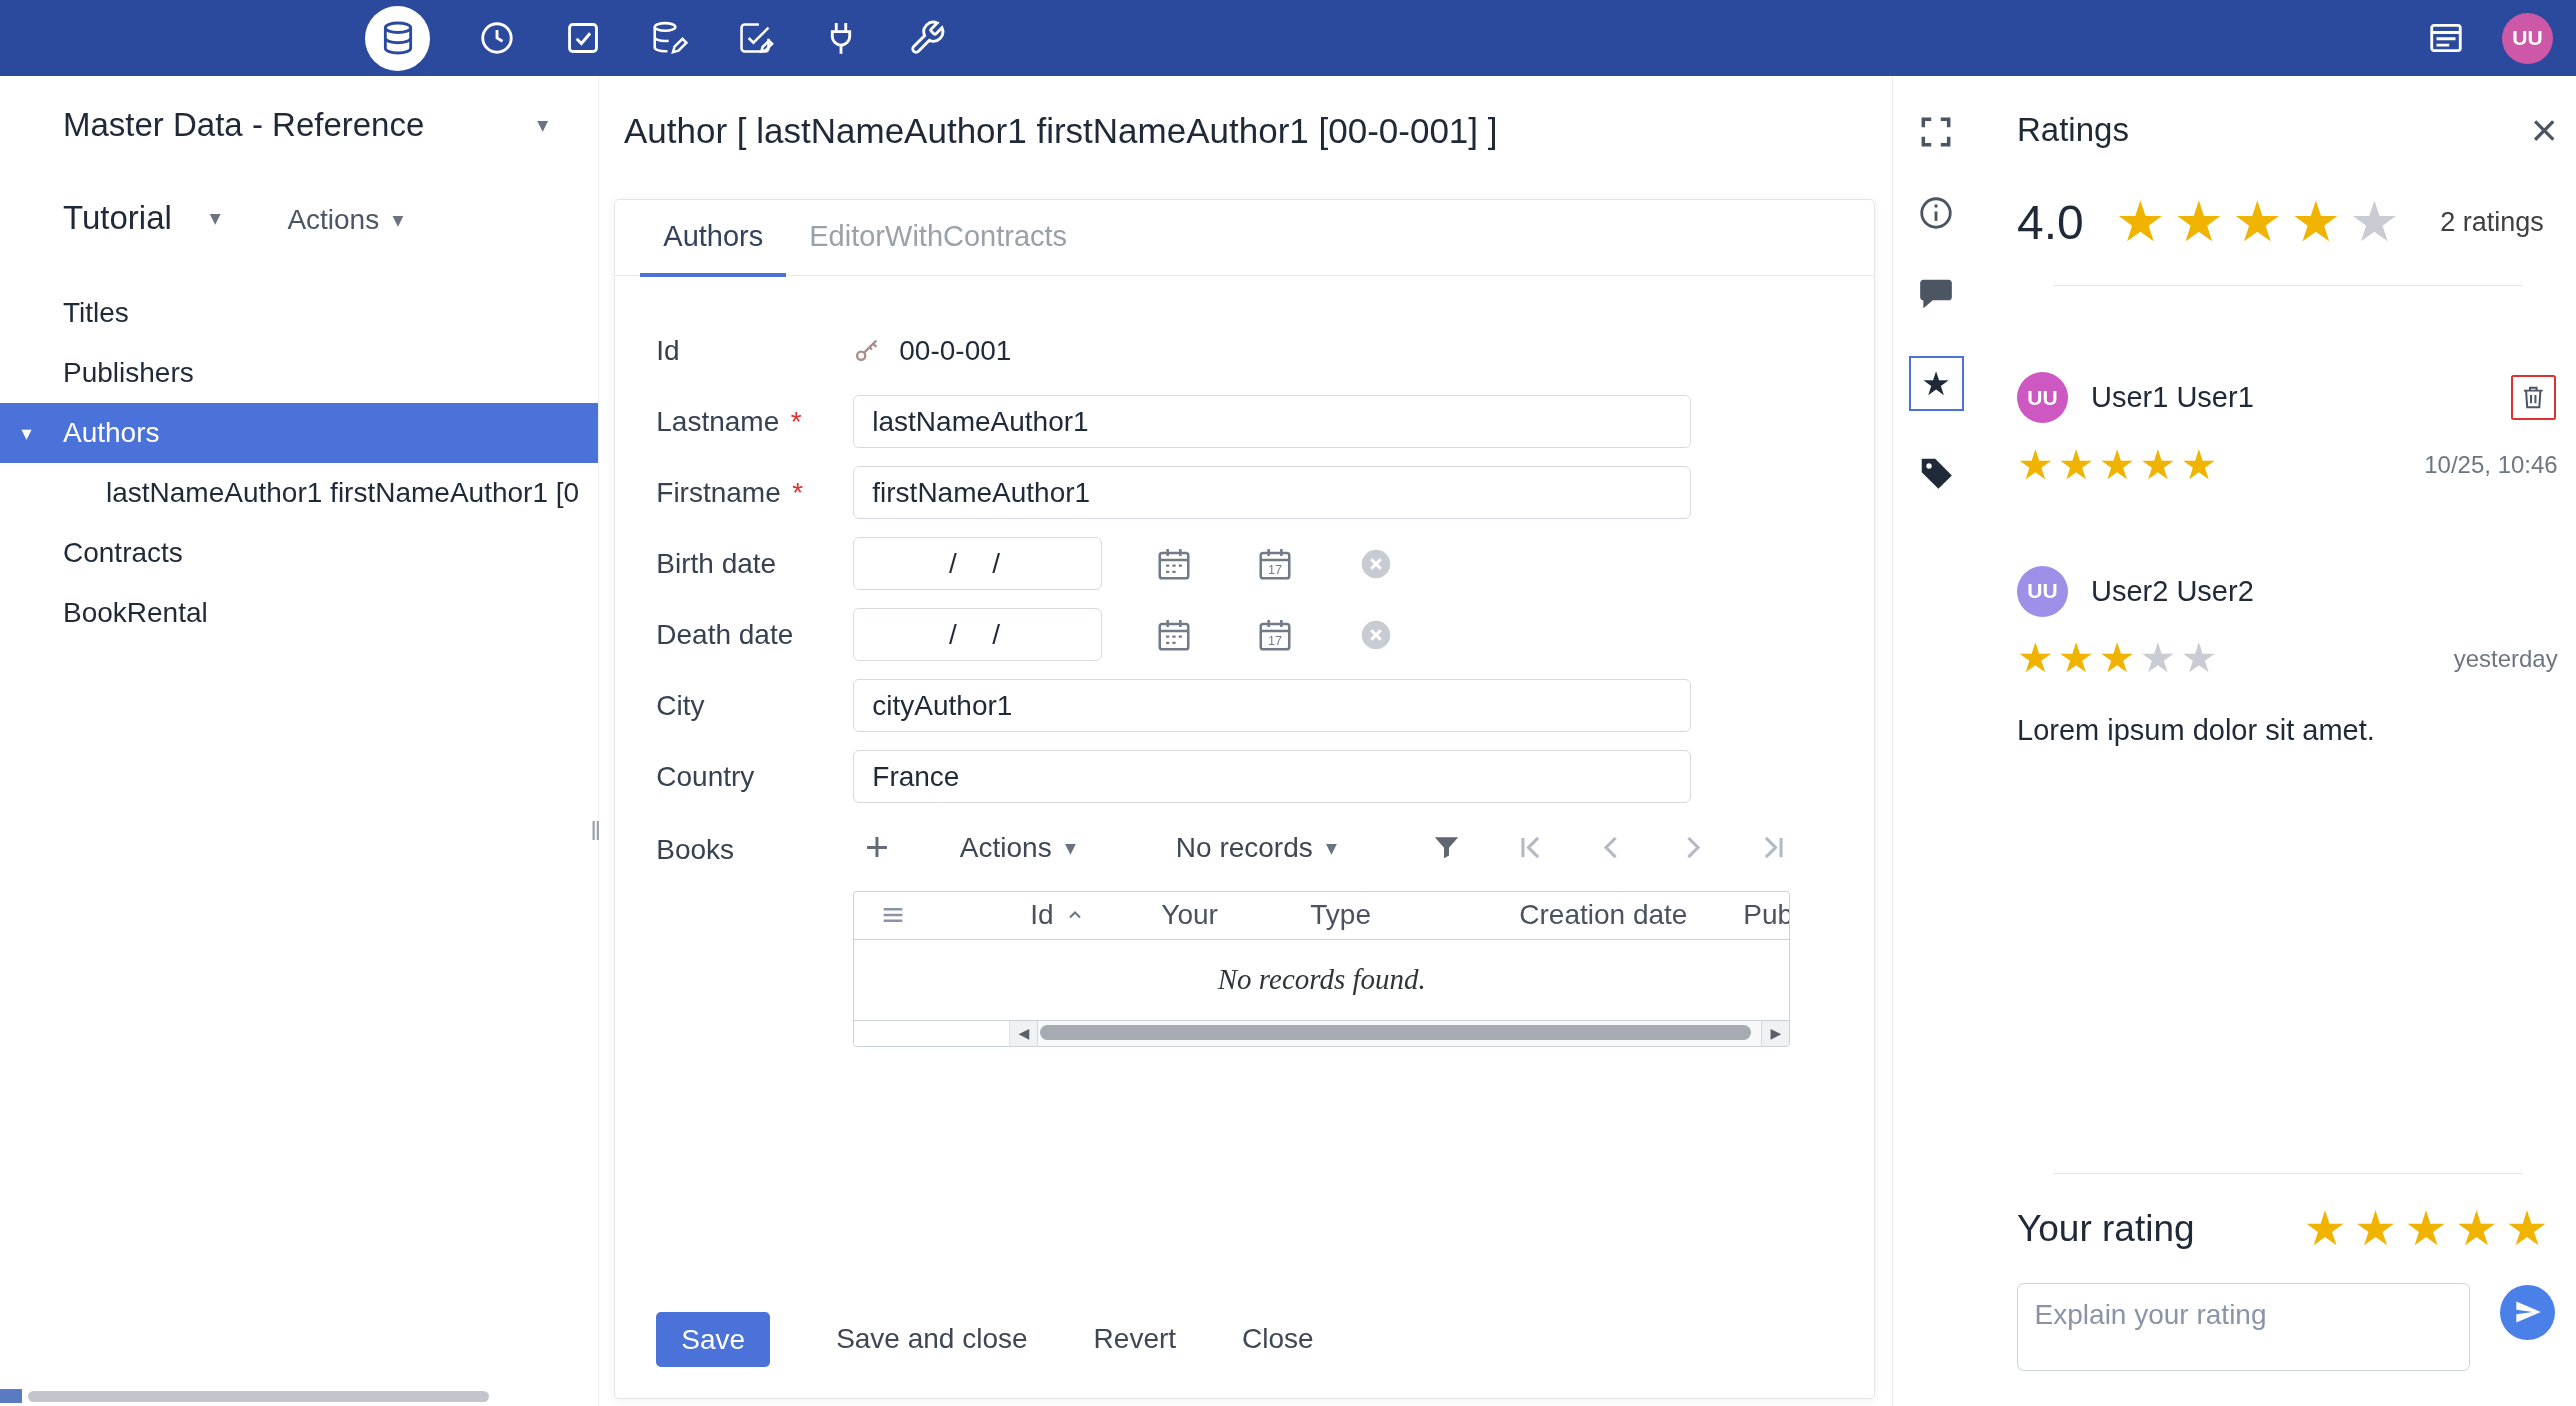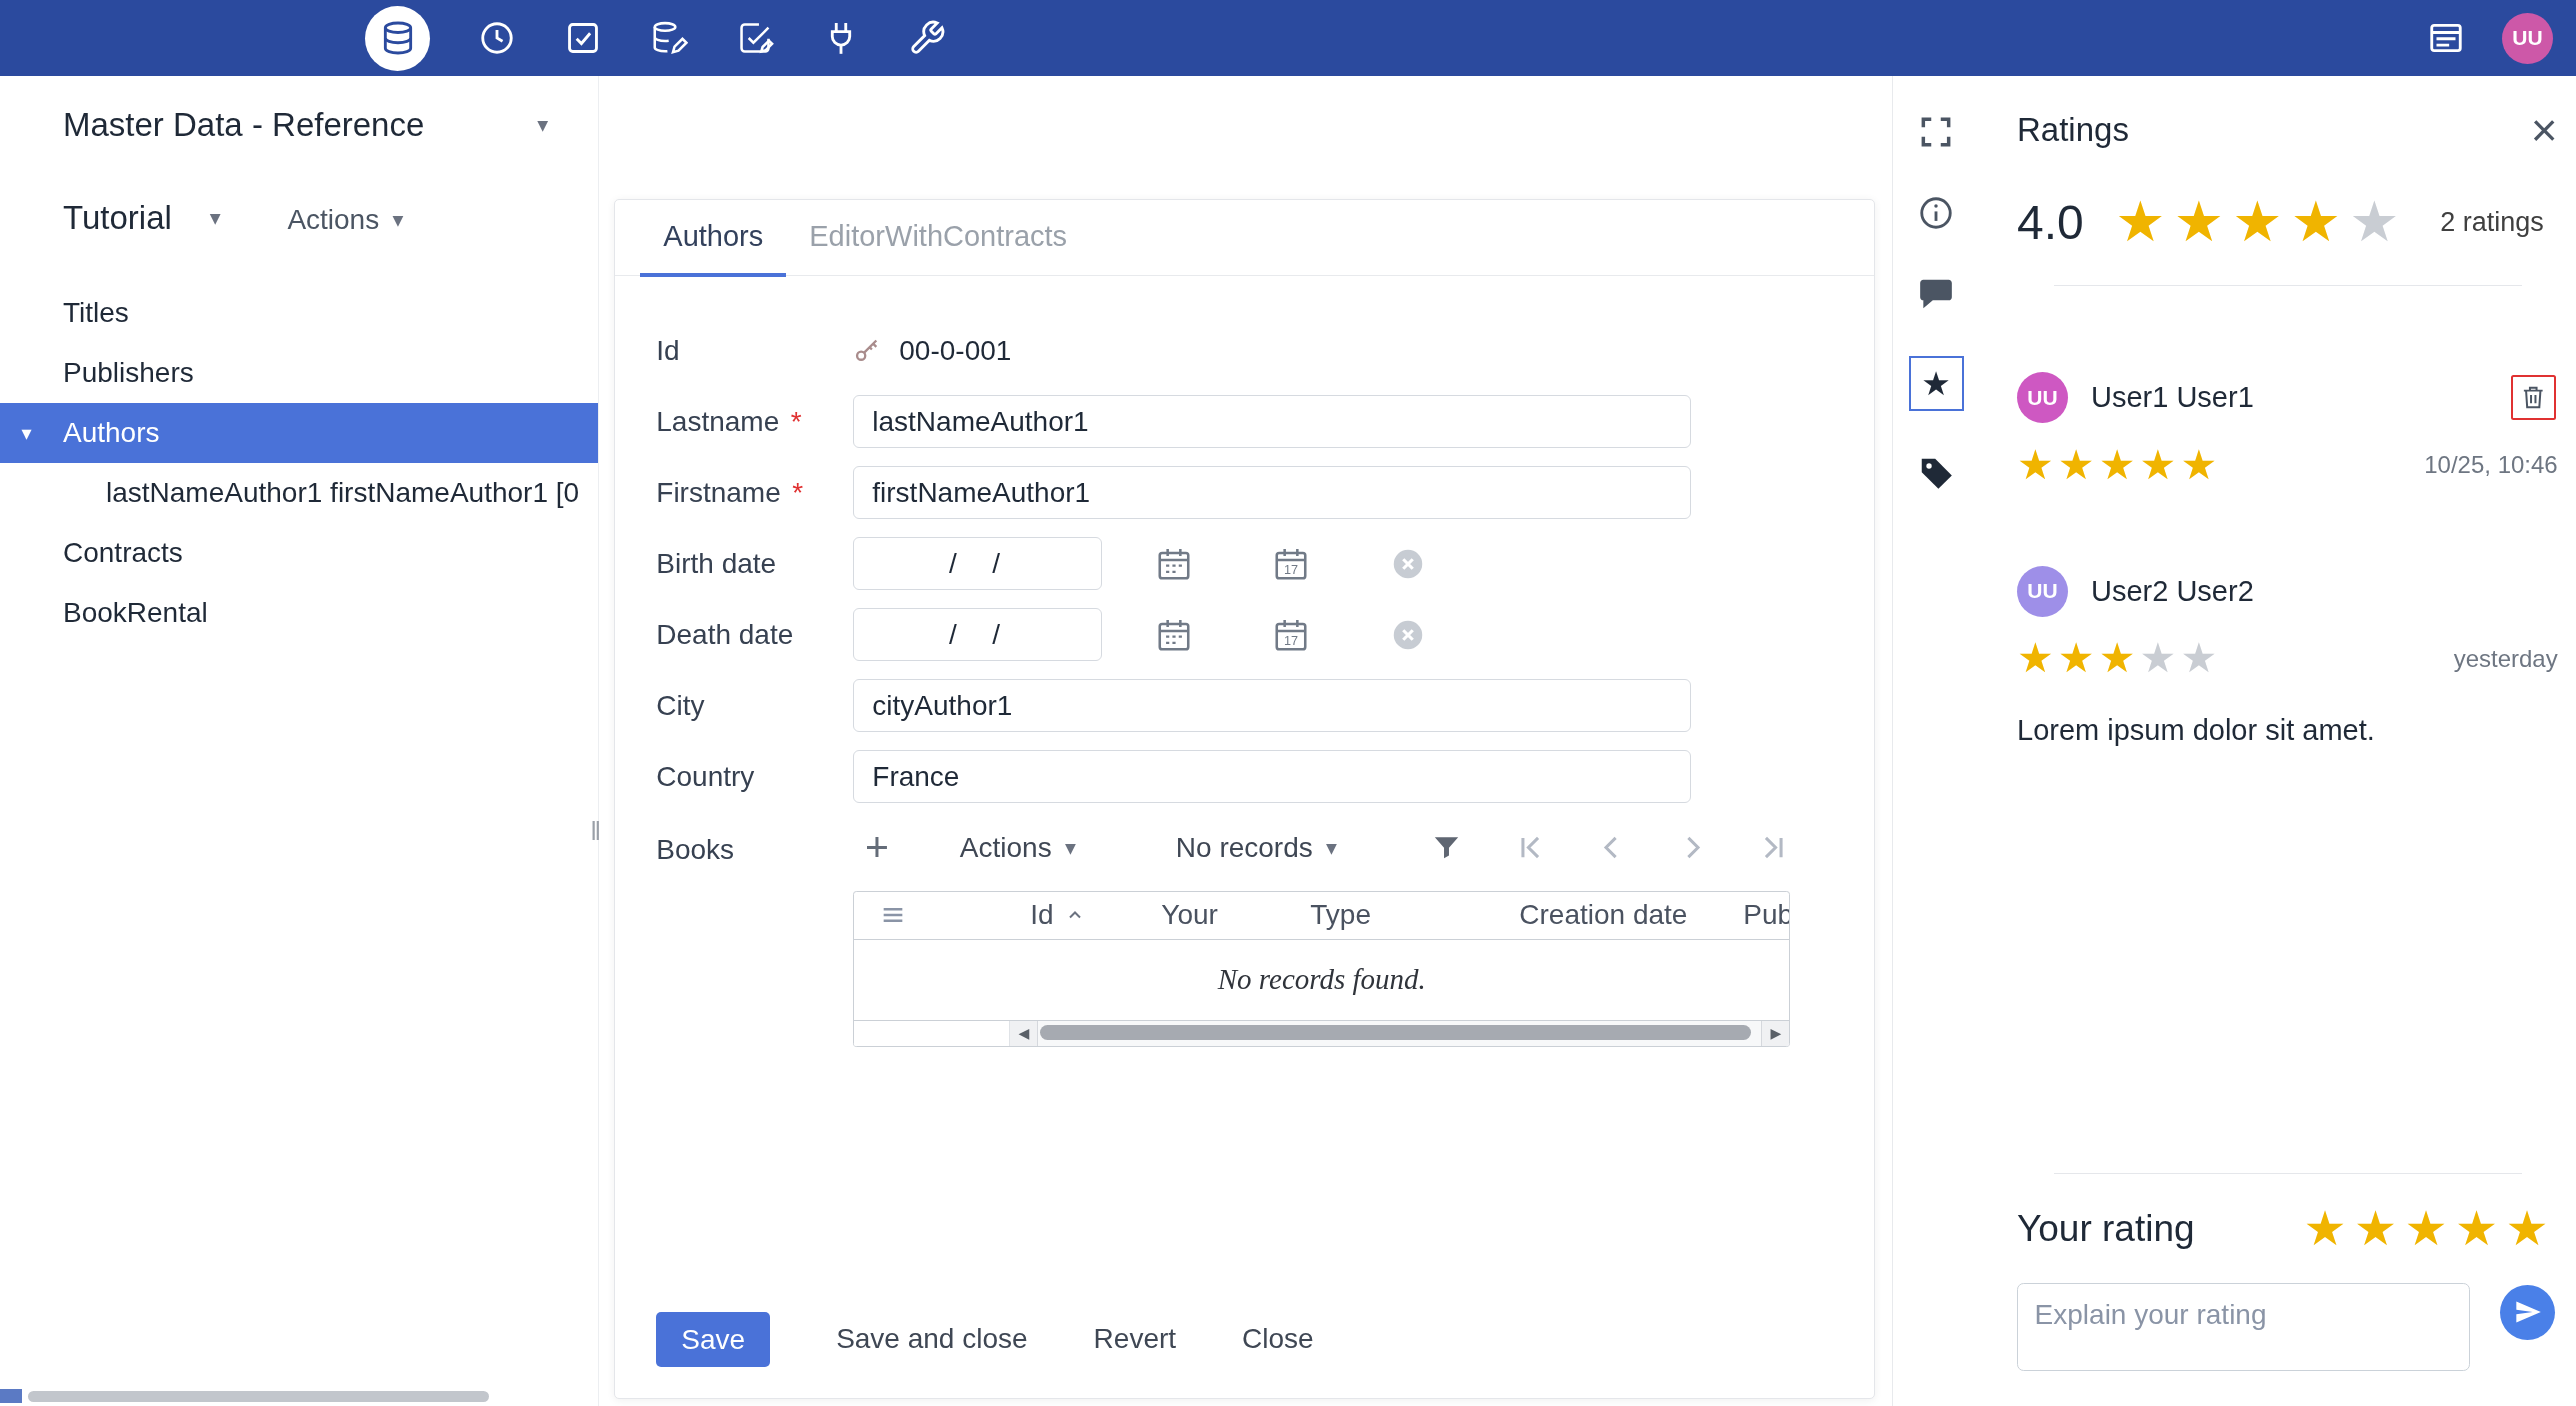--- a/index.html
+++ b/index.html
@@ -90,21 +90,21 @@
   .flabel { width:197px; flex-shrink:0; font-size:28px; color:#374151; display:flex; align-items:center; }
   .req { color:#E03131; margin-left:11.6px; font-size:28px; }
   .finput {
     height:53px; width:838px; border:1.7px solid #D6DAE0; border-radius:6px;
     font-size:28px; color:#1F2937; padding:0 18px; background:#fff;
     font-family:"Liberation Sans", sans-serif; outline:none;
   }
   .finput.date { width:249px; text-align:center; letter-spacing:6.6px; }
   .fval { display:flex; align-items:center; font-size:28px; color:#1F2937; height:53px; }
   .key-icon { margin-right:18px; display:flex; }
-  .date-icons { display:flex; align-items:center; margin-left:53px; gap:79px; }
+  .date-icons { display:flex; align-items:center; margin-left:53px; gap:63px; }
   .date-icons svg { width:38px; height:38px; }
 
   
   .books-label { padding-top:13.3px; }
   .books-content { width:937px; }
   .books-toolbar { display:flex; align-items:center; height:53px; margin-bottom:16.6px; }
   .plus-icon { font-size:41px; color:#646C78; margin-left:11.6px; line-height:1; cursor:pointer; }
   .tool-dd { display:flex; align-items:center; font-size:28px; color:#3F4754; cursor:pointer; }
   .tool-dd .caret { margin-left:13.3px; }
   .dd-actions { margin-left:71px; }
@@ -277,20 +277,23 @@
     <div class="nav-item">BookRental</div>
   </nav>
   <span class="resize-handle">‖</span>
   <div class="sb-hscroll">
     <div class="sb-corner"></div>
     <div class="sb-thumb"></div>
   </div>
 </aside>
 
 <section class="main">
+  <div class="main-header">
+    <h1 class="main-title">Author [ lastNameAuthor1 firstNameAuthor1 [00-0-001] ]</h1>
+  </div>
   <div class="card">
     <div class="tabs">
       <div class="tab active">Authors</div>
       <div class="tab">EditorWithContracts</div>
     </div>
 
     <div class="form">
       <div class="frow">
         <div class="flabel">
             <span>Id</span>

